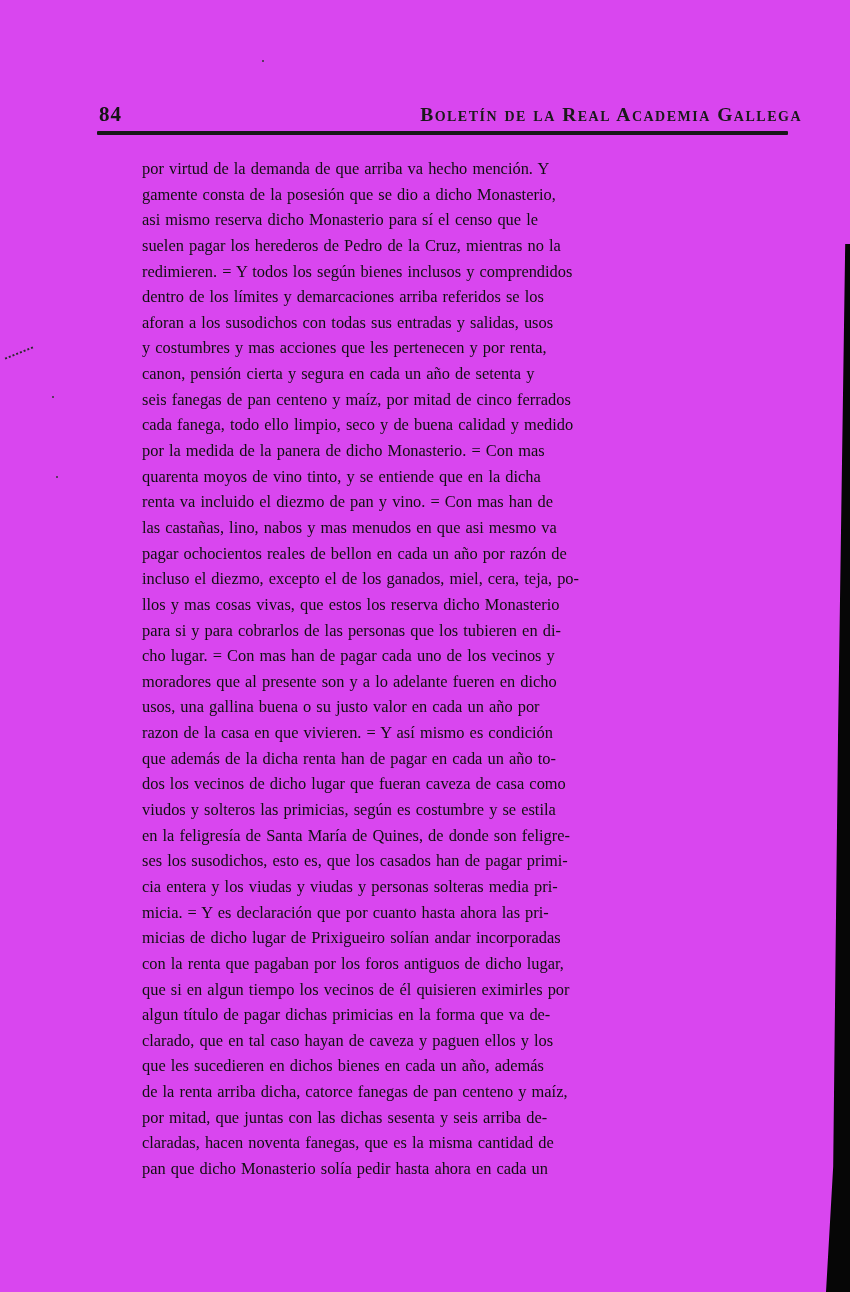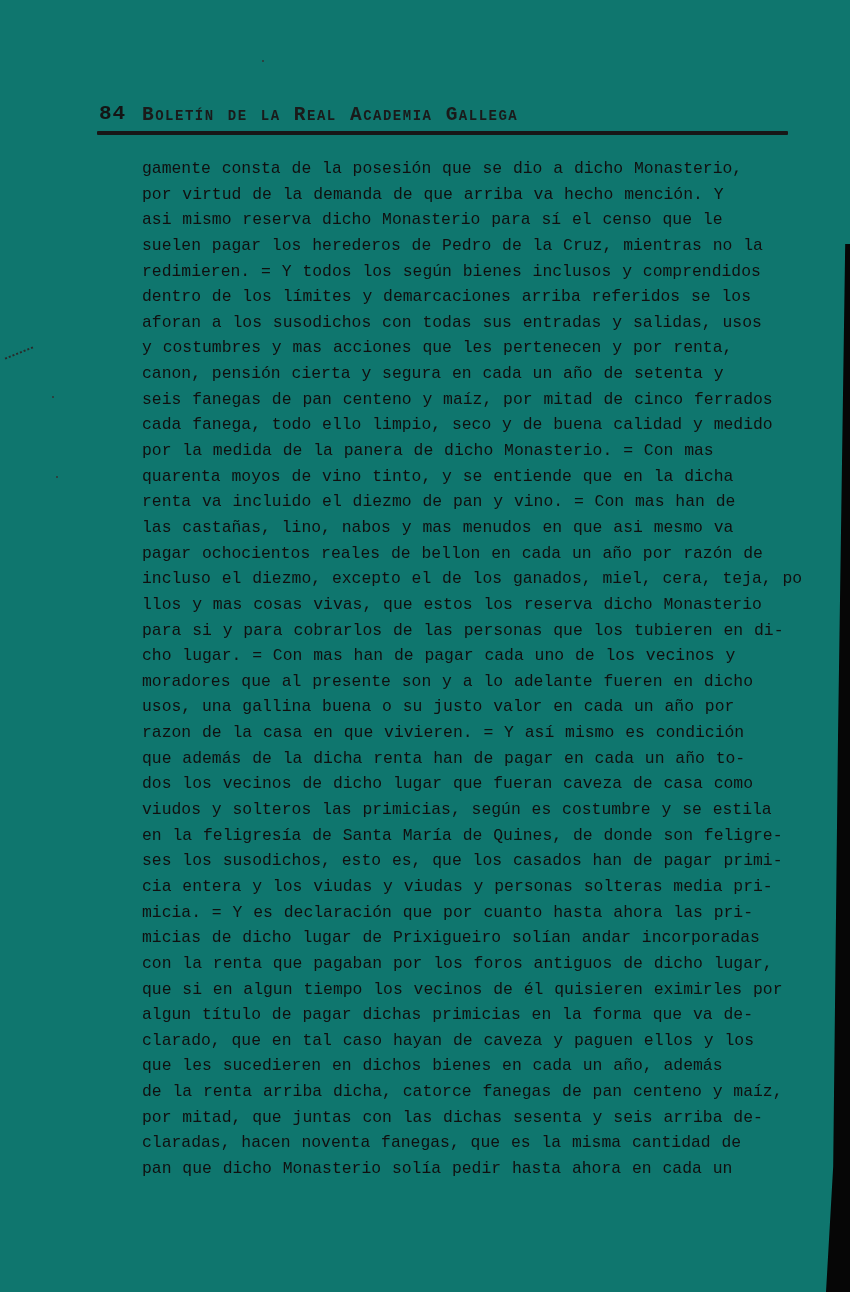--- a/index.html
+++ b/index.html
@@ -4,41 +4,41 @@
 <style>
   html, body {
     margin: 0;
     padding: 0;
     background: #ffffff;
   }
   .page {
     position: relative;
     width: 850px;
     height: 1292px;
-    background: #0f766e;
+    background: #d946ef;
     overflow: hidden;
-    font-family: Liberation Mono, monospace;
+    font-family: Liberation Serif, serif;
     color: #121212;
   }
   
   .header-pagenum {
     position: absolute;
     left: 99px;
     top: 102px;
     font-size: 21px;
     font-weight: 700;
     letter-spacing: 1px;
     color: #141414;
   }
   .header-title {
     position: absolute;
     left: 142px;
     top: 104px;
     width: 660px;
-    text-align: left;
+    text-align: right;
     font-variant: small-caps;
     font-size: 19.5px;
     font-weight: 700;
     letter-spacing: 1.5px;
     color: #1a1a1a;
     white-space: nowrap;
   }
   .header-rule {
     position: absolute;
     left: 97px;
@@ -107,22 +107,22 @@
 
 <div class="page">
 
   <span class="header-pagenum">84</span>
 
   <span class="header-title">Boletín de la Real Academia Gallega</span>
 
   <div class="header-rule"></div>
 
   <div class="text-block">
+      <div class="text-line">por virtud de la demanda de que arriba va hecho mención. Y</div>
       <div class="text-line">gamente consta de la posesión que se dio a dicho Monasterio,</div>
-      <div class="text-line">por virtud de la demanda de que arriba va hecho mención. Y</div>
       <div class="text-line">asi mismo reserva dicho Monasterio para sí el censo que le</div>
       <div class="text-line">suelen pagar los herederos de Pedro de la Cruz, mientras no la</div>
       <div class="text-line">redimieren. = Y todos los según bienes inclusos y comprendidos</div>
       <div class="text-line">dentro de los límites y demarcaciones arriba referidos se los</div>
       <div class="text-line">aforan a los susodichos con todas sus entradas y salidas, usos</div>
       <div class="text-line">y costumbres y mas acciones que les pertenecen y por renta,</div>
       <div class="text-line">canon, pensión cierta y segura en cada un año de setenta y</div>
       <div class="text-line">seis fanegas de pan centeno y maíz, por mitad de cinco ferrados</div>
       <div class="text-line">cada fanega, todo ello limpio, seco y de buena calidad y medido</div>
       <div class="text-line">por la medida de la panera de dicho Monasterio. = Con mas</div>

